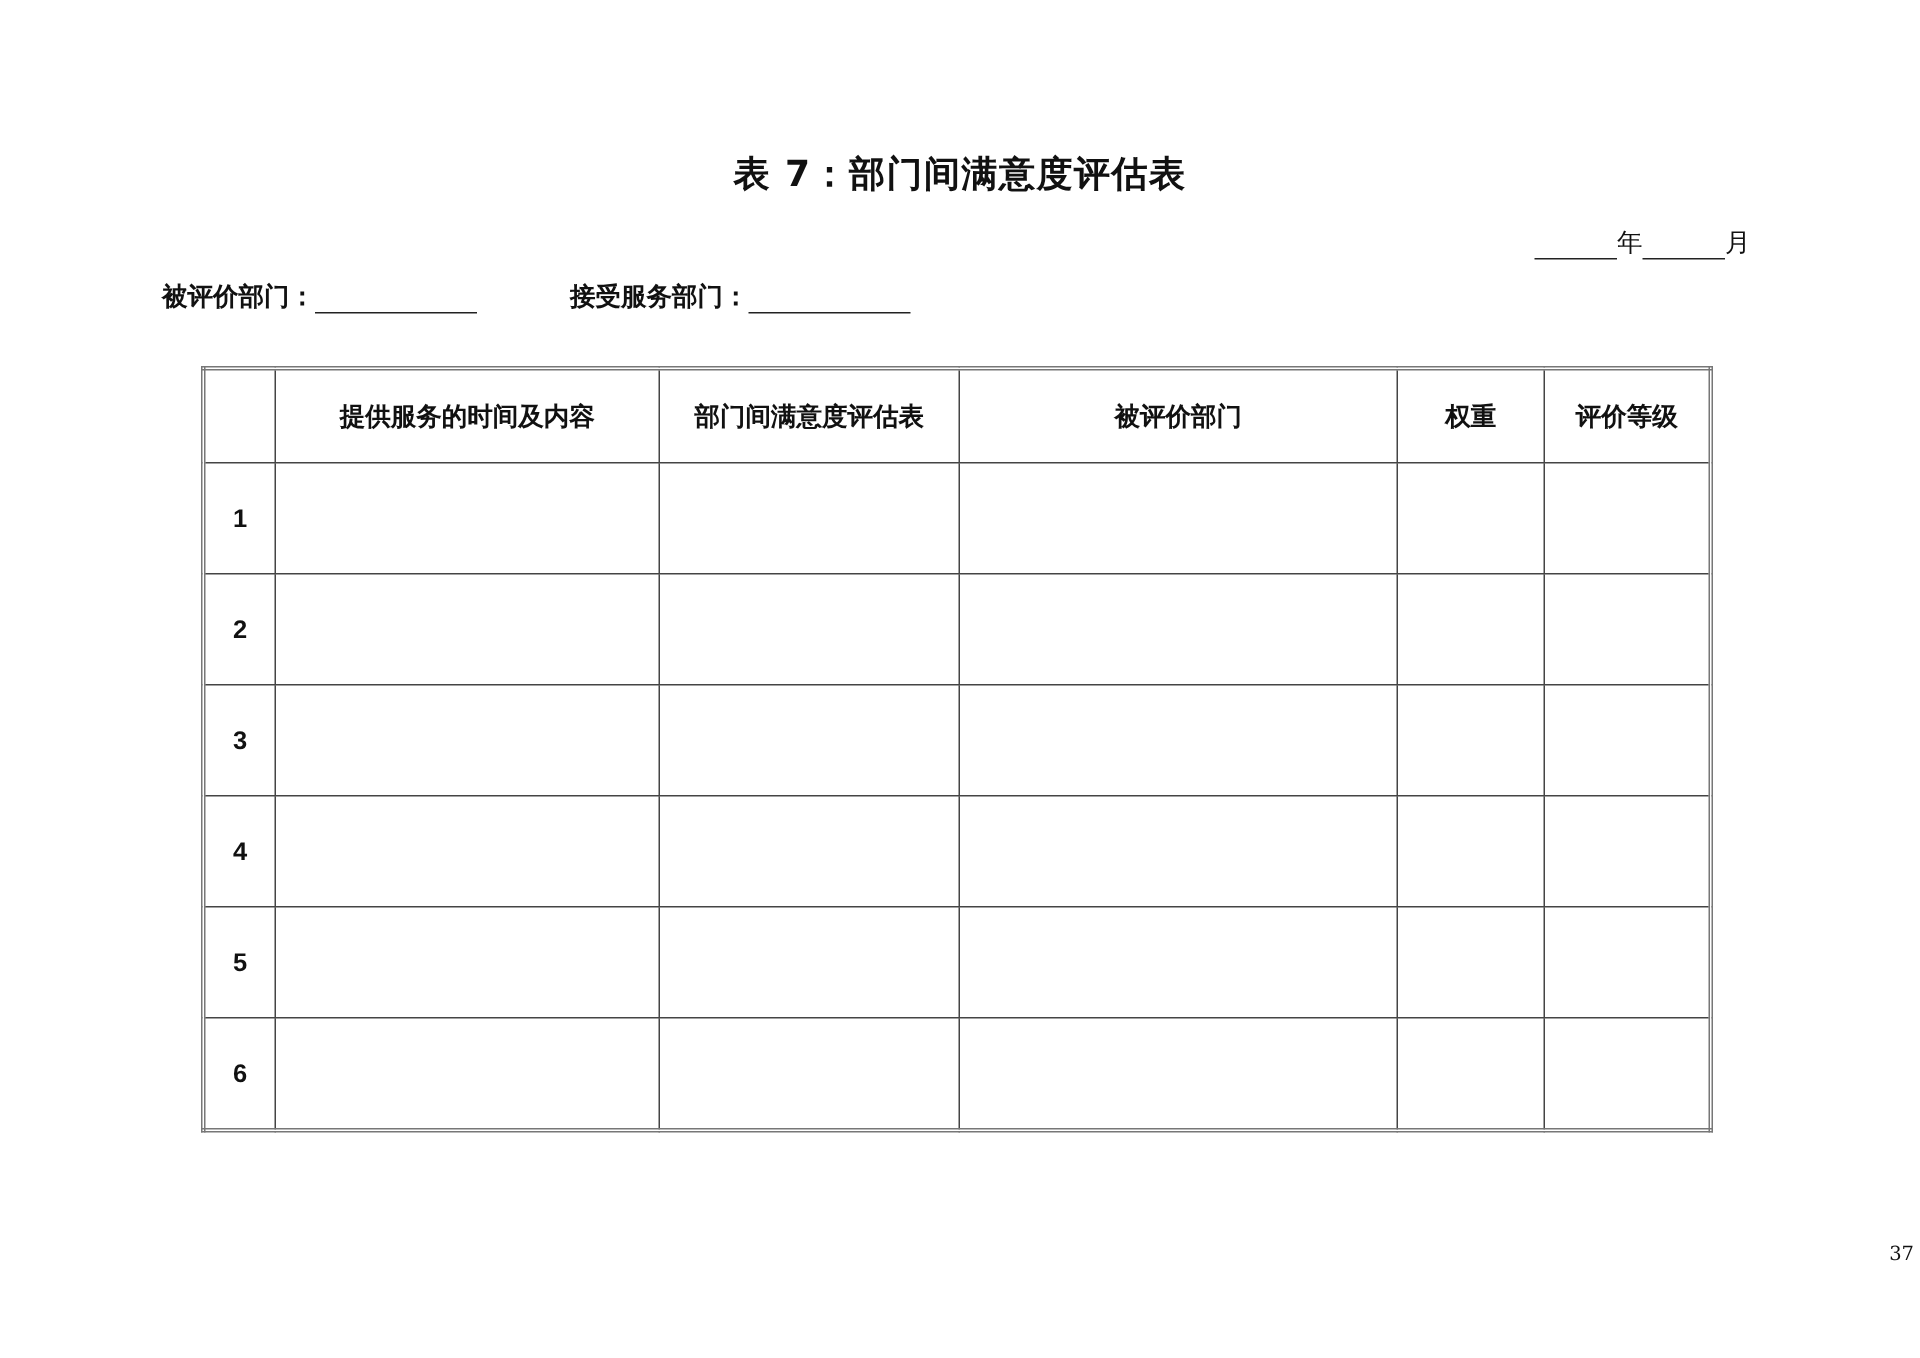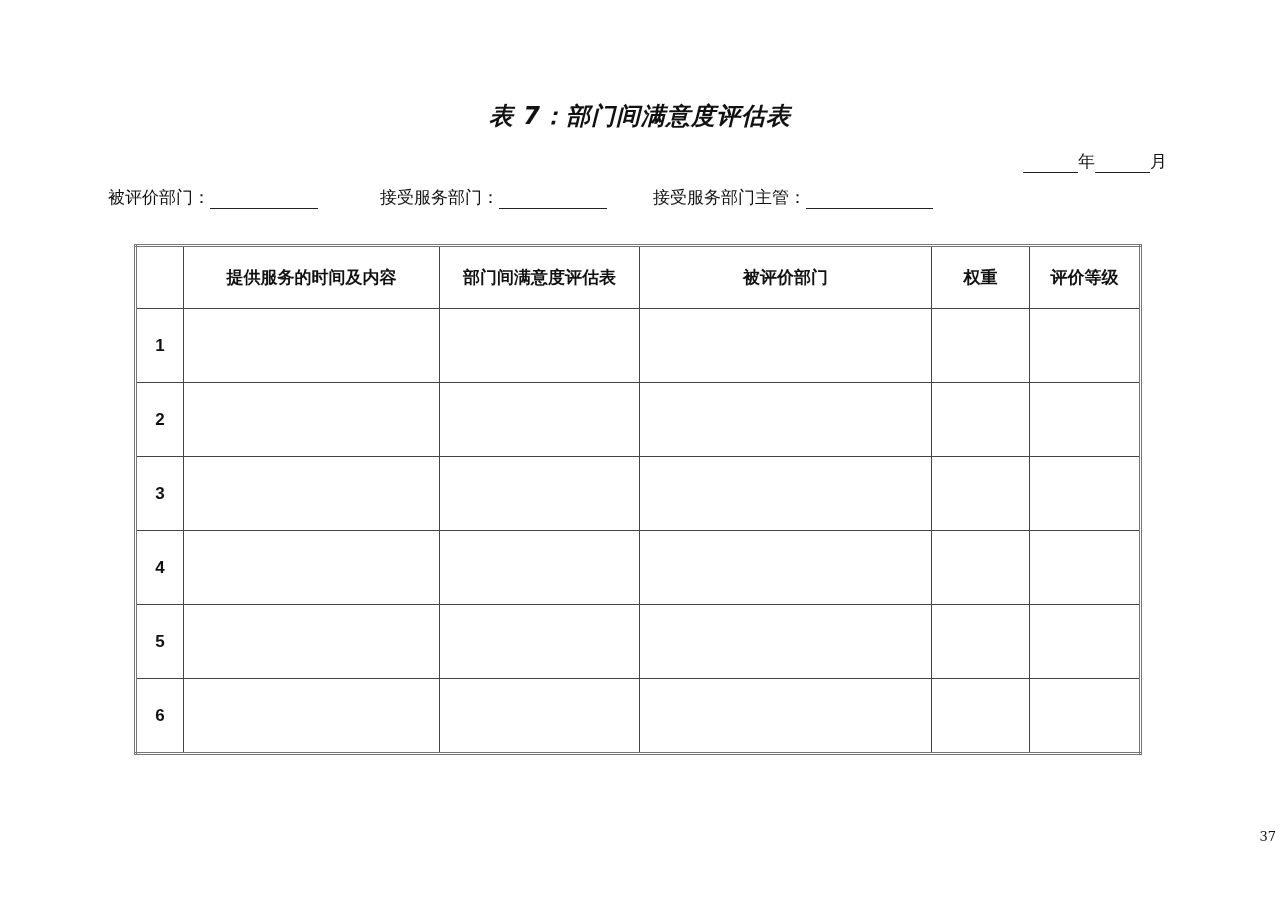--- a/index.html
+++ b/index.html
@@ -3,32 +3,32 @@
 <meta charset="utf-8">
 <style>
   html, body { margin: 0; padding: 0; background: #ffffff; }
   body {
     width: 1280px; height: 905px; position: relative; overflow: hidden;
     font-family: "DejaVu Serif", "Liberation Serif", serif; color: #111;
   }
   .title {
     position: absolute; left: 0; width: 1280px; top: 100px; text-align: center;
     font-family: "DejaVu Sans", "Liberation Sans", sans-serif;
-    font-size: 24px; font-weight: bold; letter-spacing: 1px; font-style: italic;
+    font-size: 24px; font-weight: bold; letter-spacing: 1px;
   }
   .date-line {
     position: absolute; right: 113px; top: 150px; font-size: 17px;
     display: flex; align-items: flex-end;
   }
   .blank { display: inline-block; border-bottom: 1px solid #222; height: 18px; }
   .meta-row {
     position: absolute; left: 108px; top: 186px; font-size: 17px;
     display: flex; align-items: flex-end; white-space: nowrap;
   }
-  .meta-item { display: flex; align-items: flex-end; }
+  .meta-item { display: flex; align-items: flex-end; font-weight: bold; }
   table.eval {
     position: absolute; left: 134px; top: 244px; width: 1008px;
     border-collapse: collapse; border: 3px double #777;
     table-layout: fixed;
   }
   table.eval th, table.eval td {
     border: 1px solid #444; text-align: center; vertical-align: middle;
     font-weight: bold; font-size: 17px;
   }
   table.eval th { height: 59px; }
@@ -52,24 +52,20 @@
 </div>
 
 <div class="meta-row">
   <div class="meta-item">
     <span>被评价部门：</span>
     <span class="blank" style="width:108px"></span>
   </div>
   <div class="meta-item" style="margin-left:62px">
     <span>接受服务部门：</span>
     <span class="blank" style="width:108px"></span>
-  </div>
-  <div class="meta-item" style="margin-left:46px">
-    <span>接受服务部门主管：</span>
-    <span class="blank" style="width:127px"></span>
   </div>
 </div>
 
 <table class="eval">
   <colgroup>
     <col style="width:48px">
       <col style="width:256px">
       <col style="width:200px">
     <col style="width:292px">
       <col style="width:98px">

